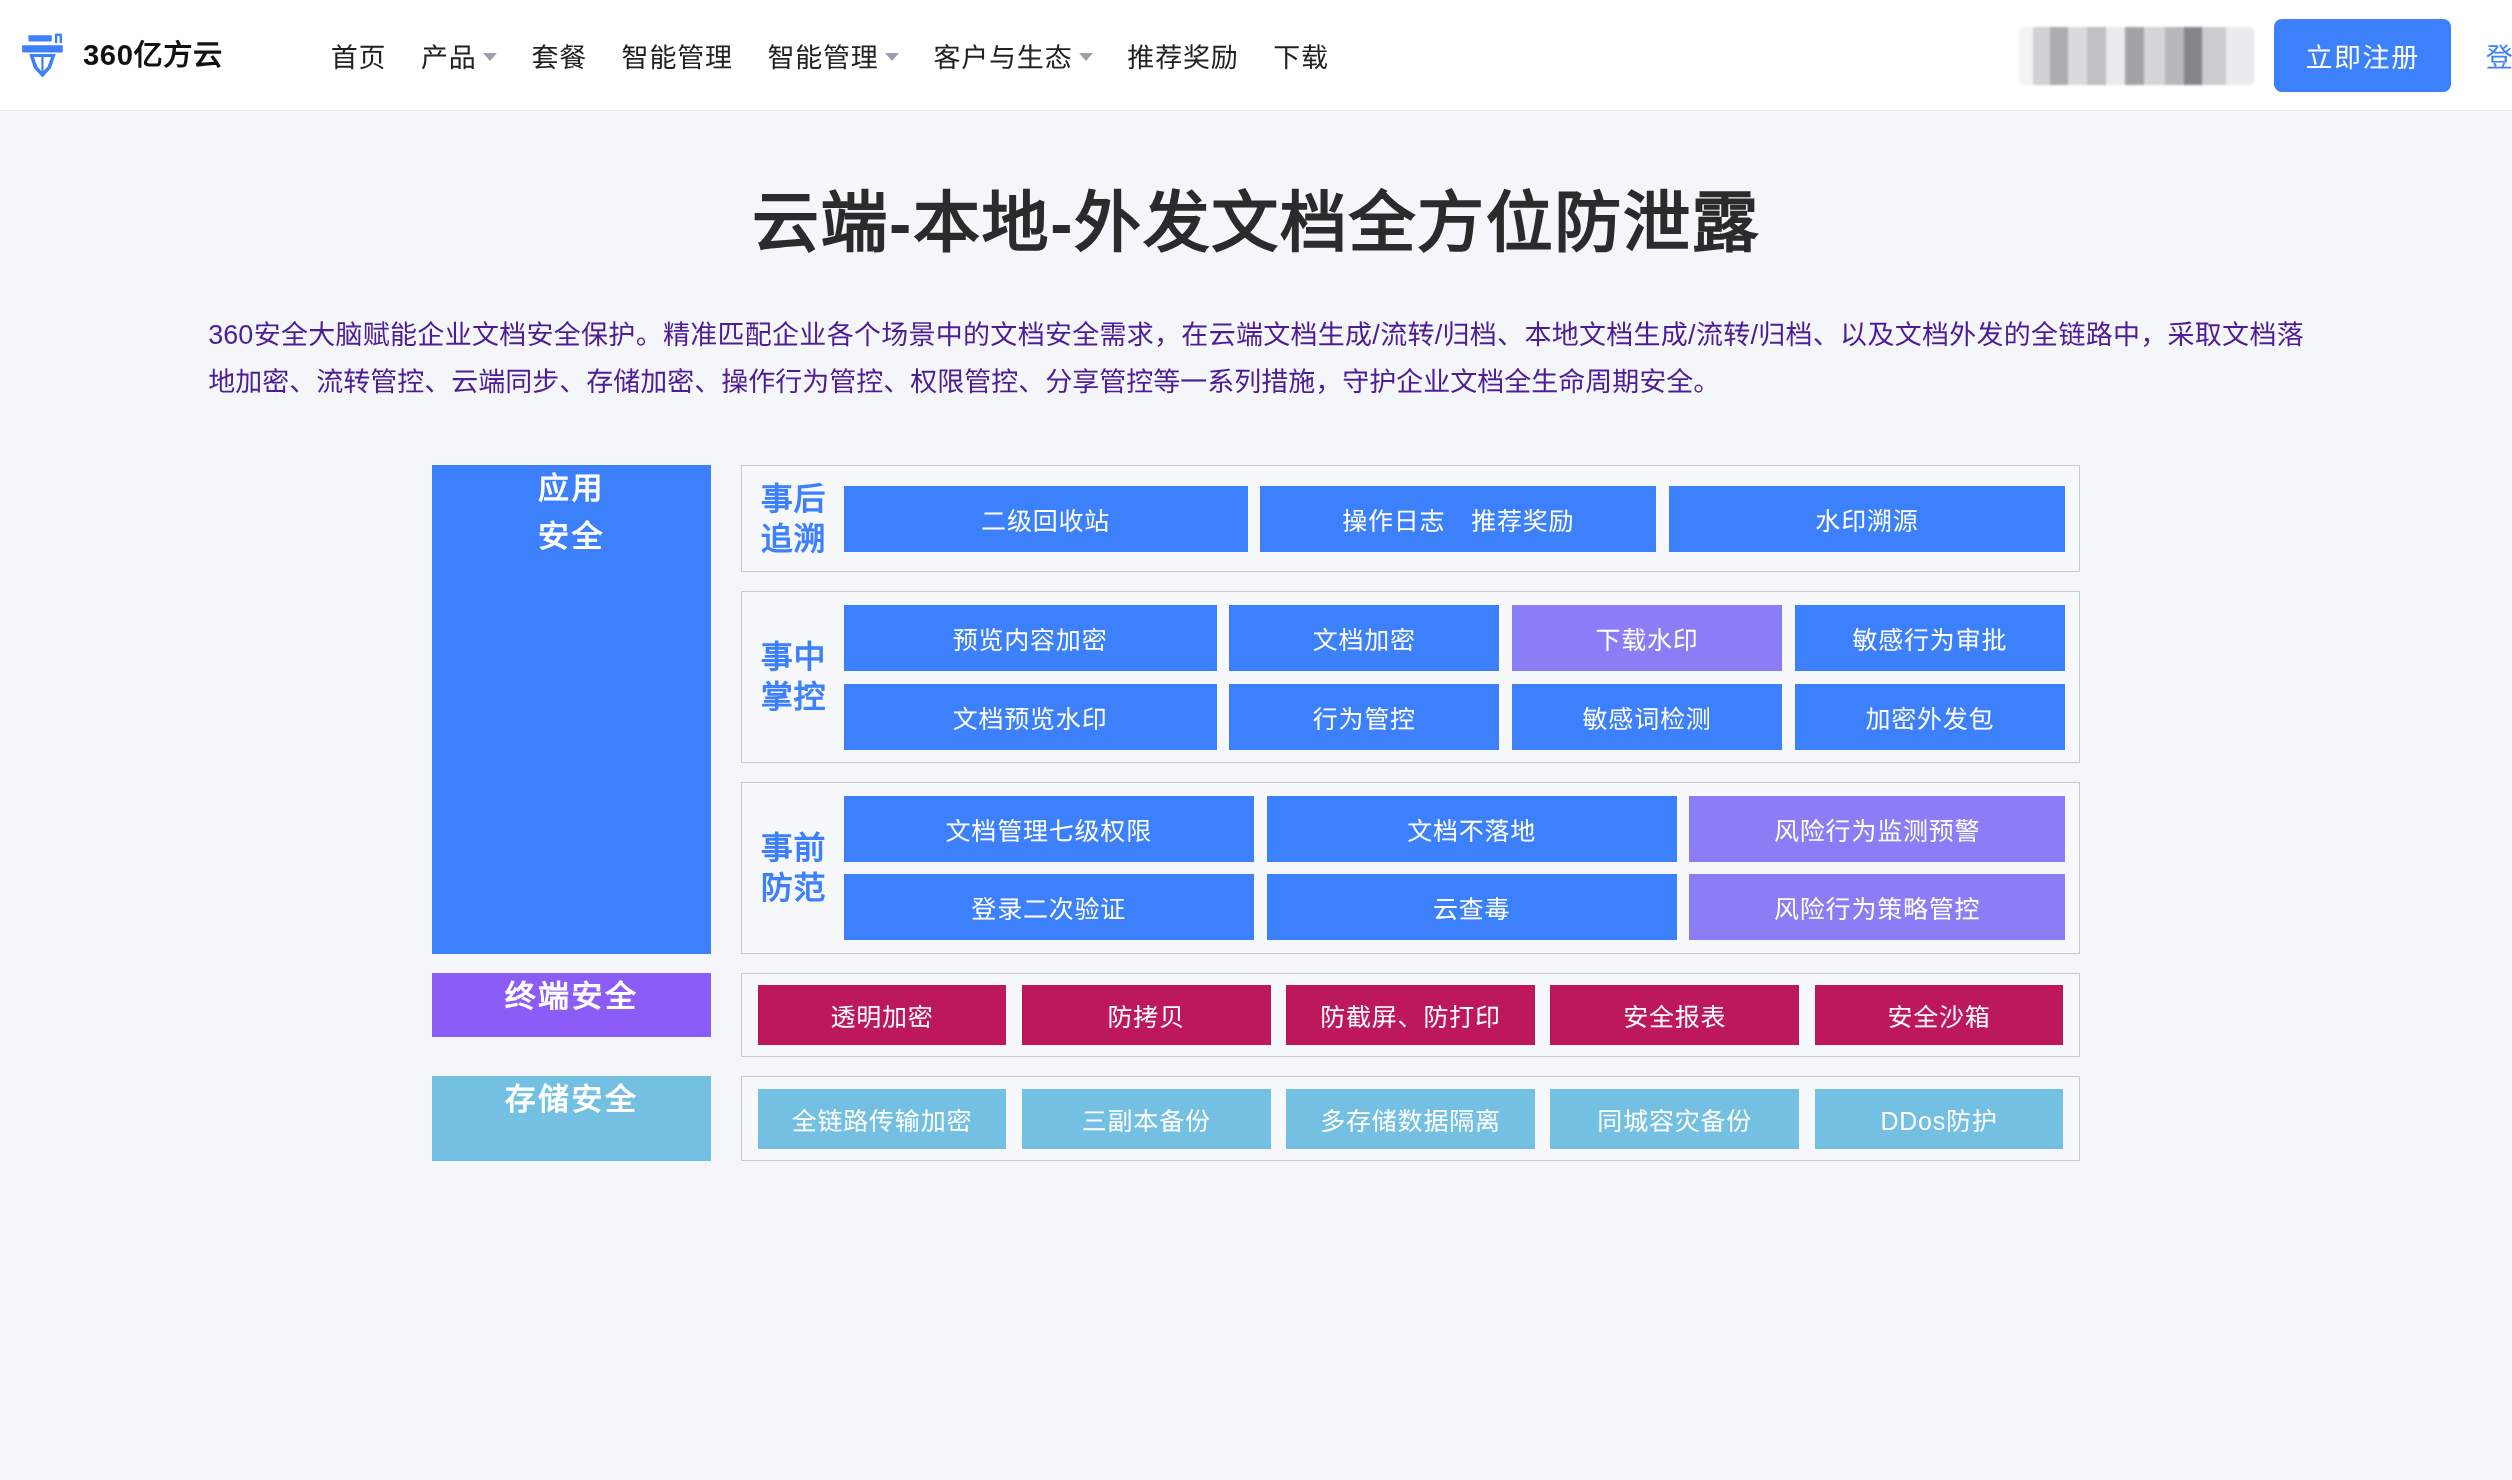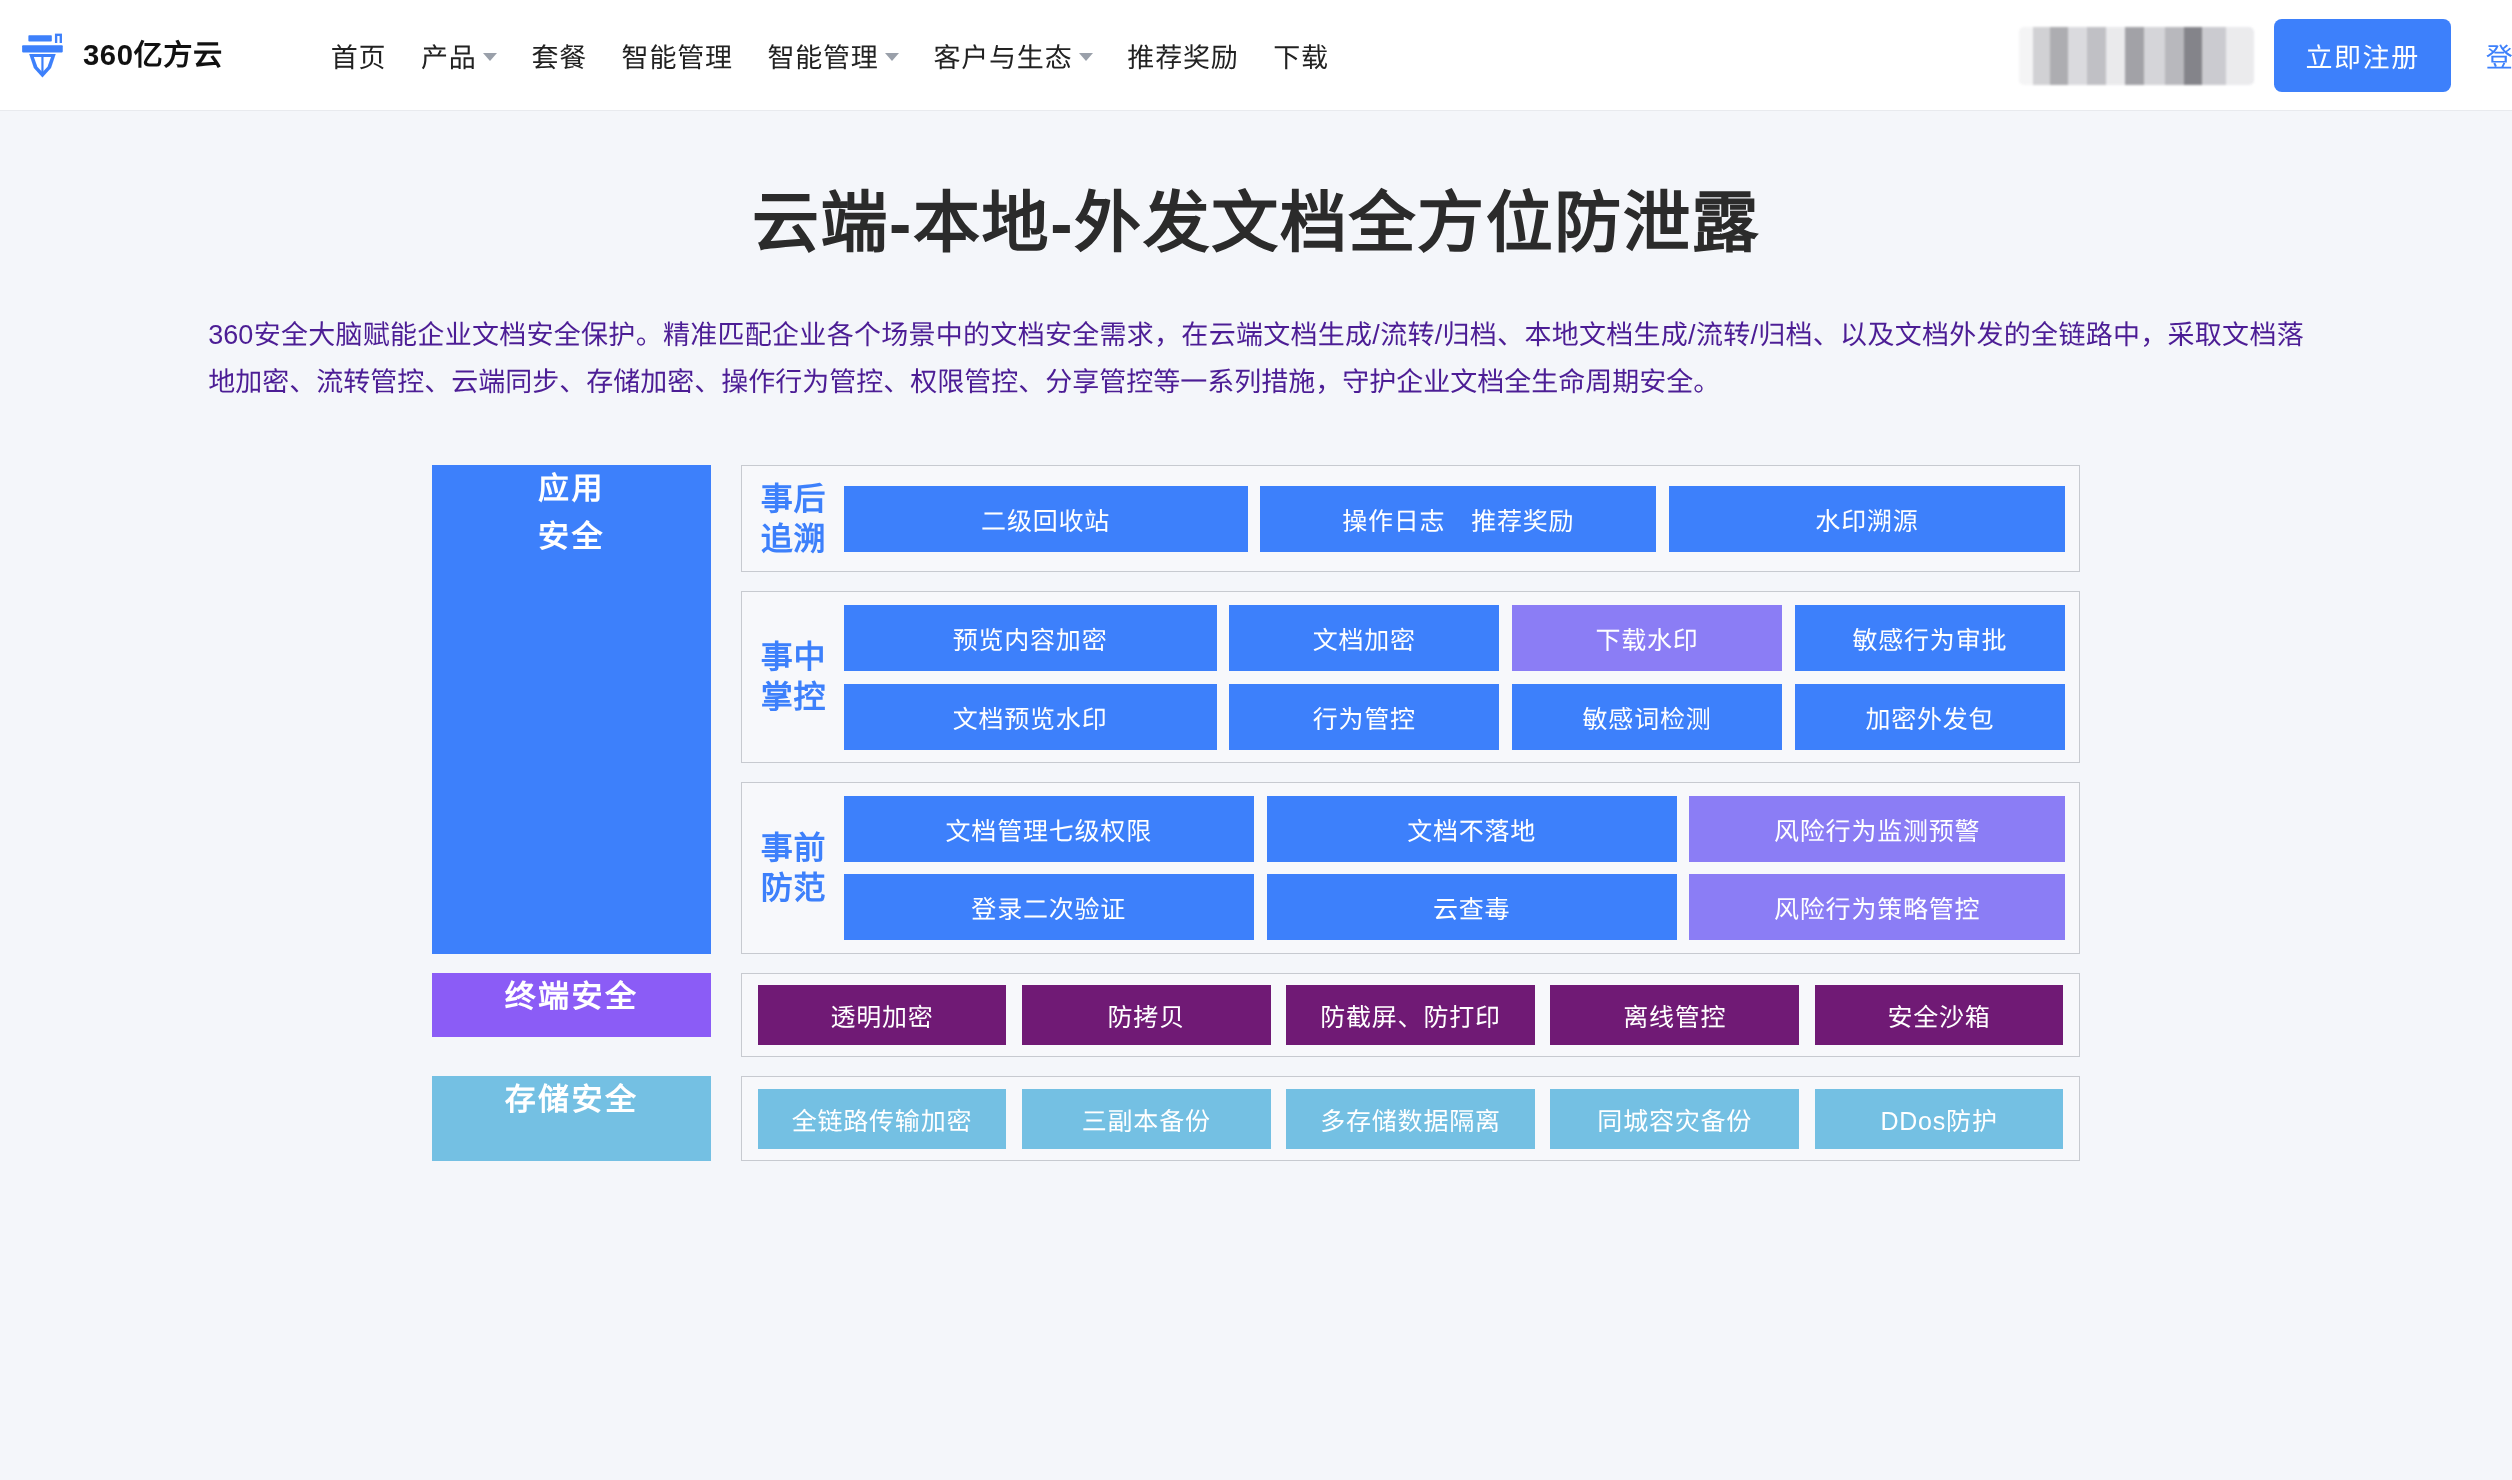--- a/index.html
+++ b/index.html
@@ -199,21 +199,21 @@
     justify-content: center;
     color: #ffffff;
     font-size: 25px;
     letter-spacing: 0.8px;
     background: #3d80fb;
     cursor: pointer;
     white-space: nowrap;
     text-align: center;
   }
   .tile.purple { background: #8b7df5; }
-  .tile.darkblue { background: #701a75; text-align: center; }
+  .tile.darkblue { background: #be185d; text-align: center; }
   .tile.lightblue { background: #74c0e3; }
 
   
   .grid-line.w-trace .tile:nth-child(1) { flex: 1.02 1 0; }
   .grid-line.w-trace .tile:nth-child(2) { flex: 1.00 1 0; }
   .grid-line.w-trace .tile:nth-child(3) { flex: 1.00 1 0; }
 
   
   .grid-line.w-mid .tile:nth-child(1) { flex: 1.38 1 0; }
 
@@ -364,21 +364,21 @@
 
     </div>
   </div>
 
   <div class="flat-row">
     <div class="side-label terminal">终端安全</div>
     <div class="flat-box">
       <div class="tile darkblue">透明加密</div>
       <div class="tile darkblue">防拷贝</div>
       <div class="tile darkblue">防截屏、防打印</div>
-      <div class="tile darkblue">离线管控</div>
+      <div class="tile darkblue">安全报表</div>
       <div class="tile darkblue">安全沙箱</div>
     </div>
   </div>
 
   <div class="flat-row">
     <div class="side-label storage">存储安全</div>
     <div class="flat-box">
       <div class="tile lightblue">全链路传输加密</div>
       <div class="tile lightblue">三副本备份</div>
       <div class="tile lightblue">多存储数据隔离</div>

